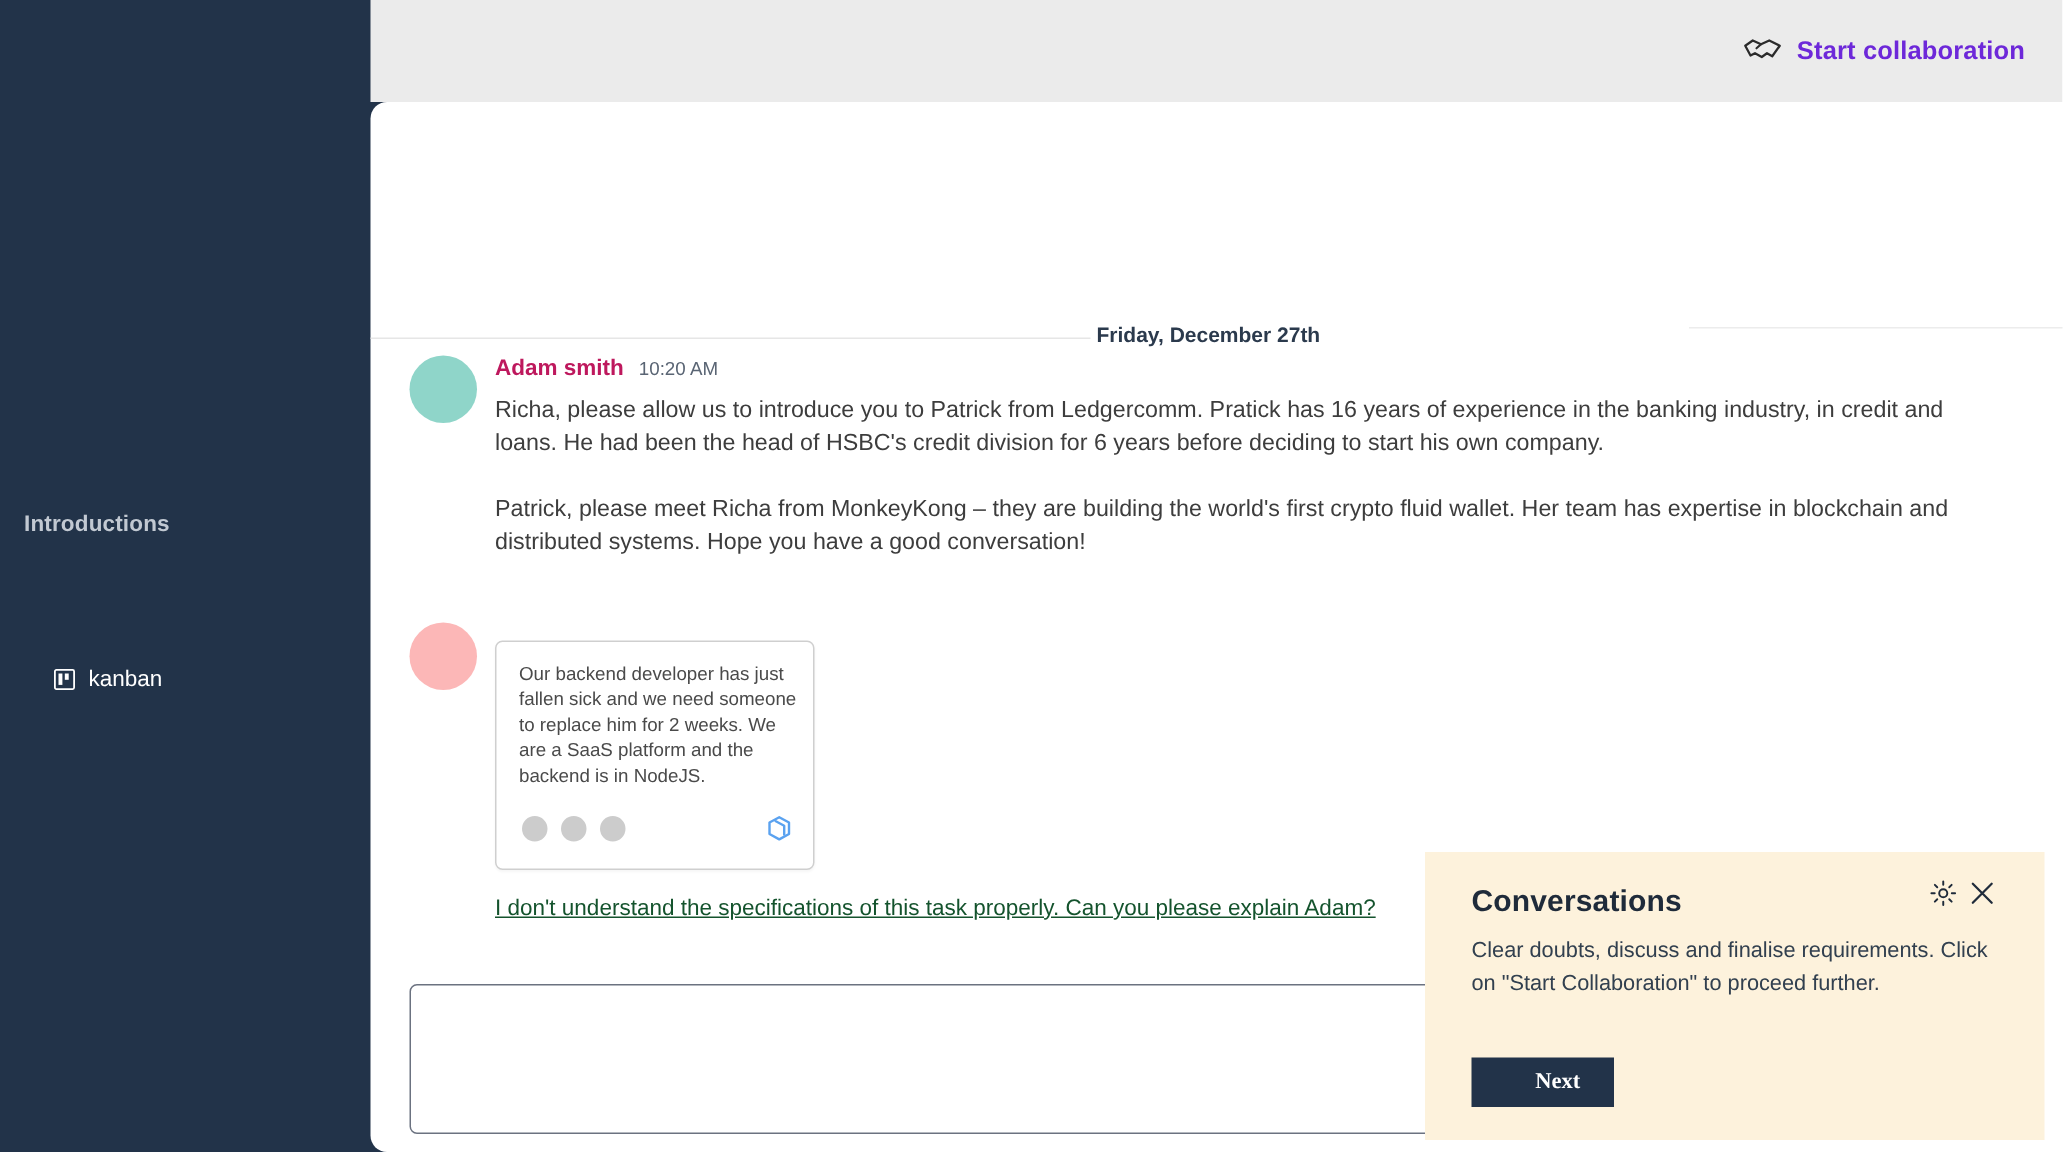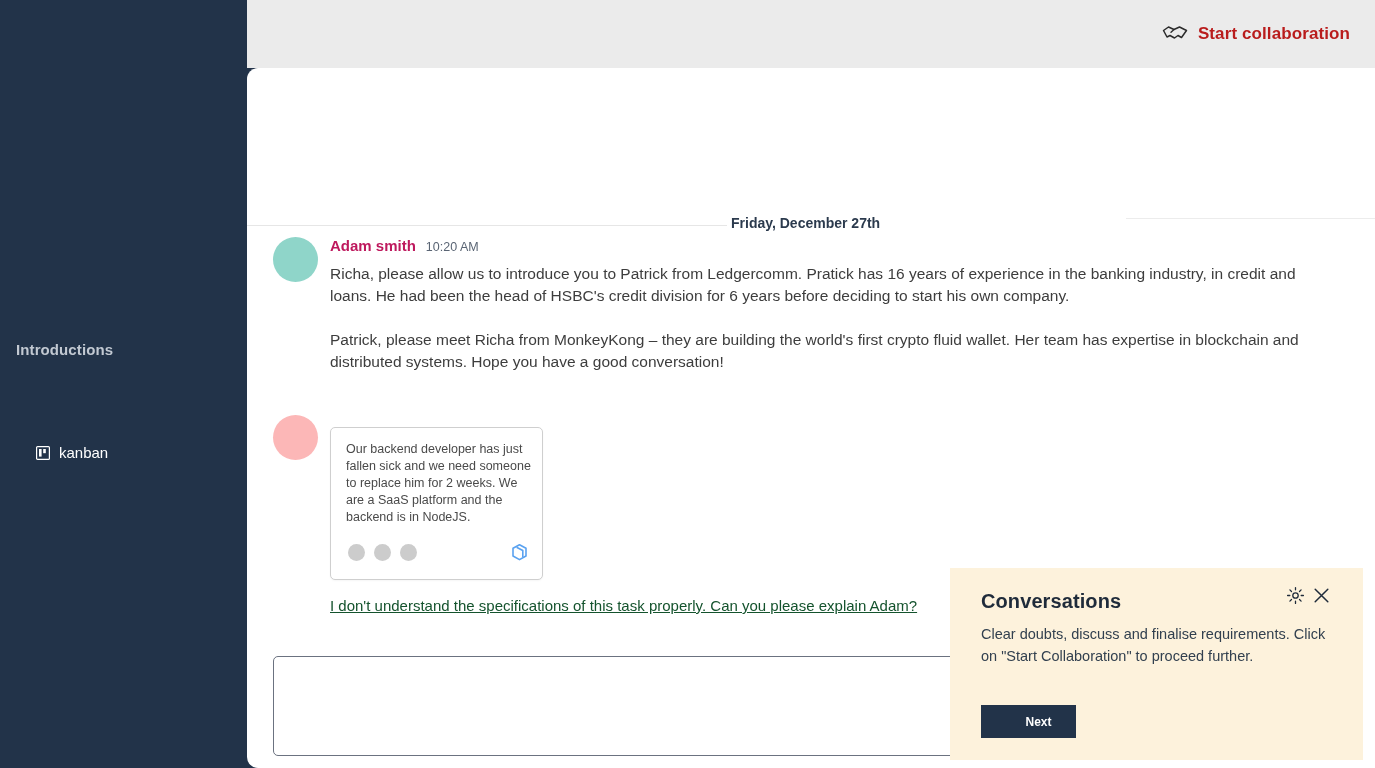--- a/index.html
+++ b/index.html
@@ -97,21 +97,21 @@
     margin-right: 25px;
     cursor: pointer;
     background: none;
     border: none;
     font-family: inherit;
   }
 
   .start-collab .label {
     font-size: 17px;
     font-weight: bold;
-    color: #b91c1c;
+    color: #6d28d9;
     letter-spacing: 0.1px;
   }
 
   
   .chat {
     position: absolute;
     left: 247px;
     top: 68px;
     width: 1128px;
     height: 700px;
@@ -325,22 +325,22 @@
 
   .popup .next-btn {
     position: absolute;
     left: 31px;
     top: 137px;
     width: 95px;
     height: 33px;
     background: #223349;
     color: #ffffff;
     border: none;
-    font-family: Liberation Sans, sans-serif;
-    font-size: 12px;
+    font-family: Liberation Serif, serif;
+    font-size: 15px;
     font-weight: bold;
     cursor: pointer;
     padding-left: 20px;
   }
 </style>
 </head>
 <body>
 
 <div id="app">
 

